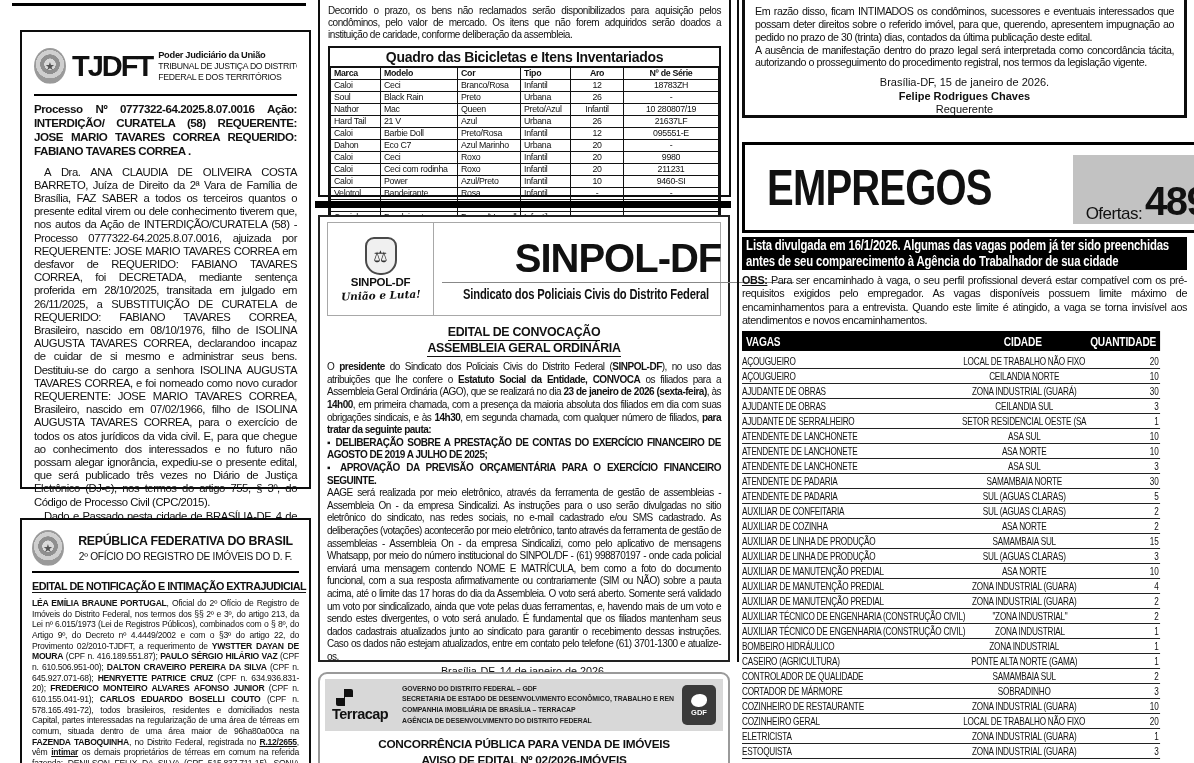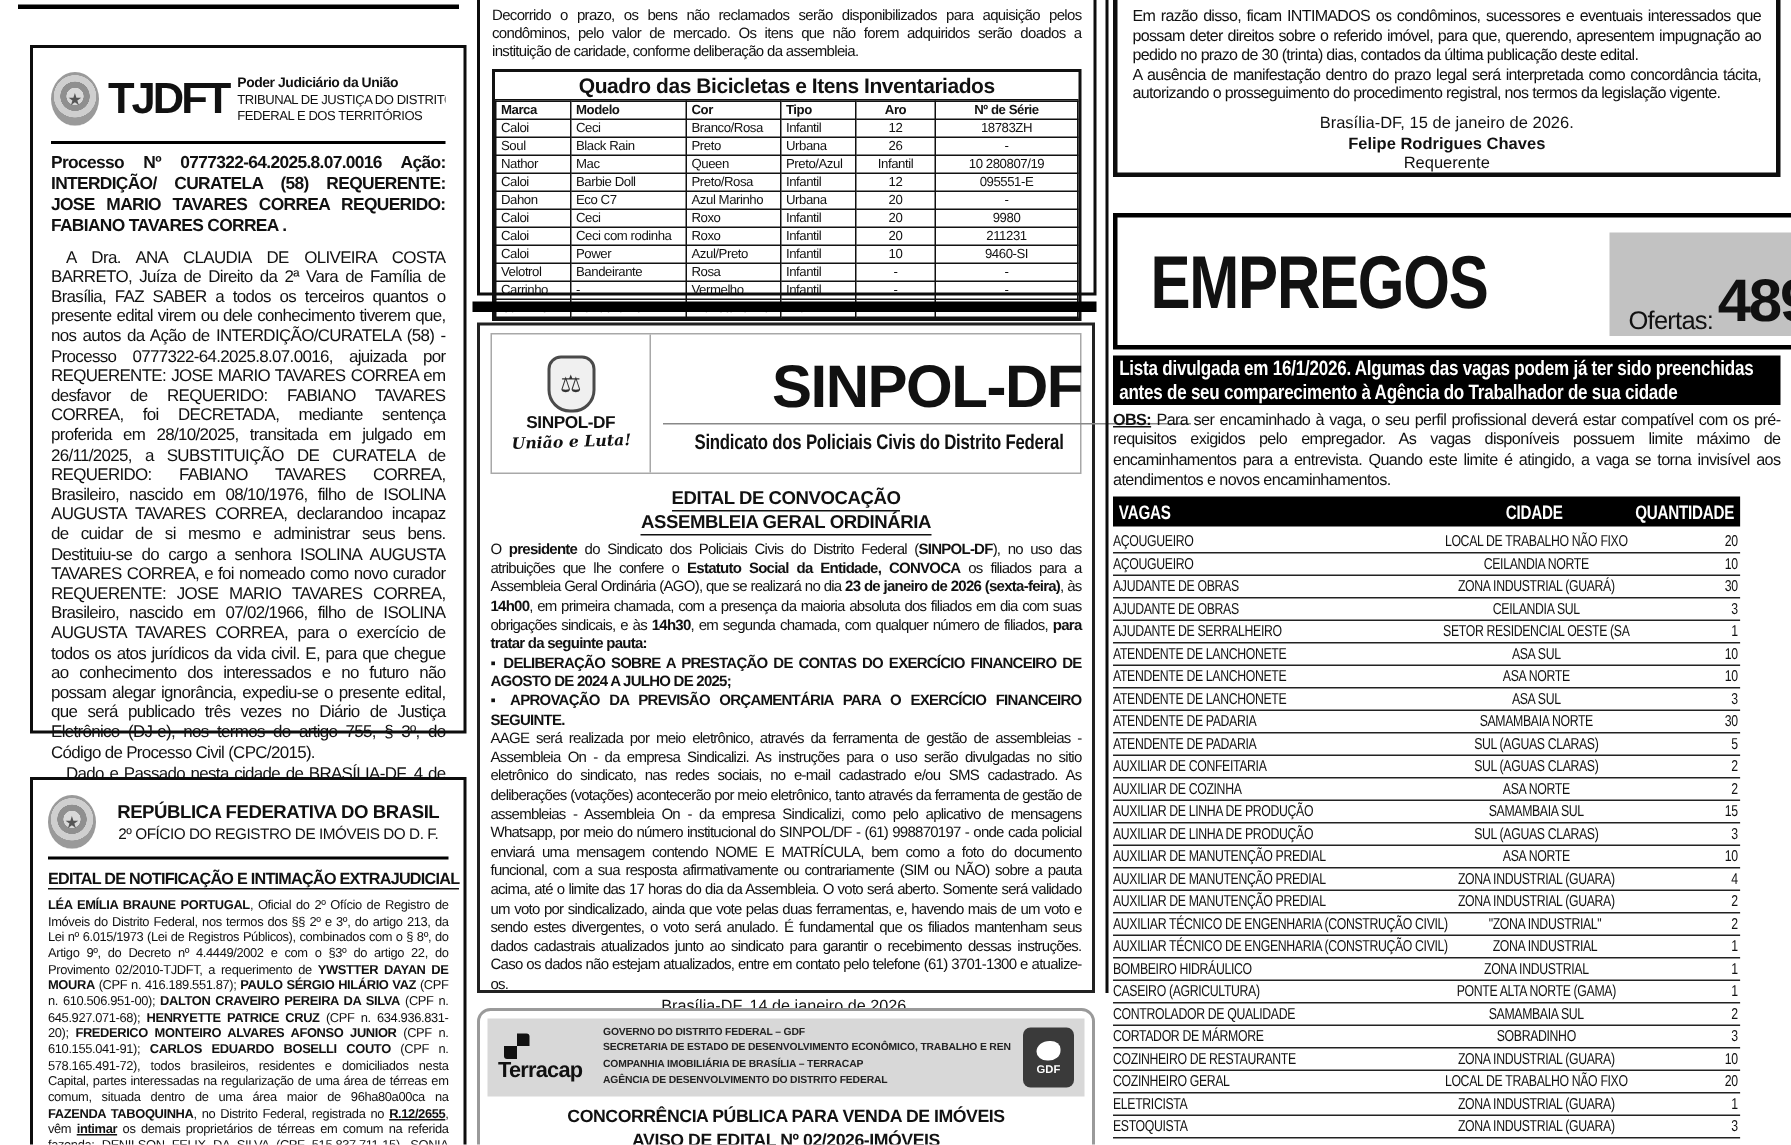--- a/index.html
+++ b/index.html
@@ -193,20 +193,28 @@
           </tr>
           <tr>
             <td>Nathor</td>
             <td>Mac</td>
             <td>Queen</td>
             <td>Preto/Azul</td>
             <td>Infantil</td>
             <td>10  280807/19</td>
           </tr>
           <tr>
+            <td>Hard Tail</td>
+            <td>21 V</td>
+            <td>Azul</td>
+            <td>Urbana</td>
+            <td>26</td>
+            <td>21637LF</td>
+          </tr>
+          <tr>
             <td>Caloi</td>
             <td>Barbie Doll</td>
             <td>Preto/Rosa</td>
             <td>Infantil</td>
             <td>12</td>
             <td>095551-E</td>
           </tr>
           <tr>
             <td>Dahon</td>
             <td>Eco C7</td>
@@ -285,21 +293,21 @@
       <div class="sp-subwrap">
           <div class="sp-sub">Sindicato dos Policiais Civis do Distrito Federal</div>
         </div>
     </div>
   </div>
   <div class="sp-heading">
     <div><span>EDITAL DE CONVOCAÇÃO</span></div>
     <div><span>ASSEMBLEIA GERAL ORDINÁRIA</span></div>
   </div>
   <div class="sp-p"><span>O </span><span class="sb">presidente</span><span> do Sindicato dos Policiais Civis do Distrito Federal (</span><span class="sb">SINPOL-DF</span><span>), no uso das atribuições que lhe confere o </span><span class="sb">Estatuto Social da Entidade, CONVOCA</span><span> os filiados para a Assembleia Geral Ordinária (AGO), que se realizará no dia </span><span class="sb">23 de janeiro de 2026 (sexta-feira)</span><span>, às </span><span class="sb">14h00</span><span>, em primeira chamada, com a presença da maioria absoluta dos filiados em dia com suas obrigações sindicais, e às </span><span class="sb">14h30</span><span>, em segunda chamada, com qualquer número de filiados, </span><span class="sb">para tratar da seguinte pauta:</span></div>
-  <div class="sp-bullet">▪ DELIBERAÇÃO SOBRE A PRESTAÇÃO DE CONTAS DO EXERCÍCIO FINANCEIRO DE AGOSTO DE 2024 A JULHO DE 2025;</div>
+  <div class="sp-bullet">▪ DELIBERAÇÃO SOBRE A PRESTAÇÃO DE CONTAS DO EXERCÍCIO FINANCEIRO DE AGOSTO DE 2019 A JULHO DE 2025;</div>
   <div class="sp-bullet">▪ APROVAÇÃO DA PREVISÃO ORÇAMENTÁRIA PARA O EXERCÍCIO FINANCEIRO SEGUINTE.</div>
   <div class="sp-p">AAGE será realizada por meio eletrônico, através da ferramenta de gestão de assembleias - Assembleia On - da empresa Sindicalizi. As instruções para o uso serão divulgadas no sitio eletrônico do sindicato, nas redes sociais, no e-mail cadastrado e/ou SMS cadastrado. As deliberações (votações) acontecerão por meio eletrônico, tanto através da ferramenta de gestão de assembleias - Assembleia On - da empresa Sindicalizi, como pelo aplicativo de mensagens Whatsapp, por meio do número institucional do SINPOL/DF - (61) 998870197 - onde cada policial enviará uma mensagem contendo NOME E MATRÍCULA, bem como a foto do documento funcional, com a sua resposta afirmativamente ou contrariamente (SIM ou NÃO) sobre a pauta acima, até o limite das 17 horas do dia da Assembleia. O voto será aberto. Somente será validado um voto por sindicalizado, ainda que vote pelas duas ferramentas, e, havendo mais de um voto e sendo estes divergentes, o voto será anulado. É fundamental que os filiados mantenham seus dados cadastrais atualizados junto ao sindicato para garantir o recebimento dessas instruções. Caso os dados não estejam atualizados, entre em contato pelo telefone (61) 3701-1300 e atualize-os.</div>
   <div class="sp-close">
     <div>Brasília-DF, 14 de janeiro de 2026.</div>
     <div class="sb">ENOQUE VENÂNCIO DE FREITAS</div>
     <div>Presidente SINPOL-DF</div>
   </div>
 </div>
 
 <div class="abs" id="terracap-box">

